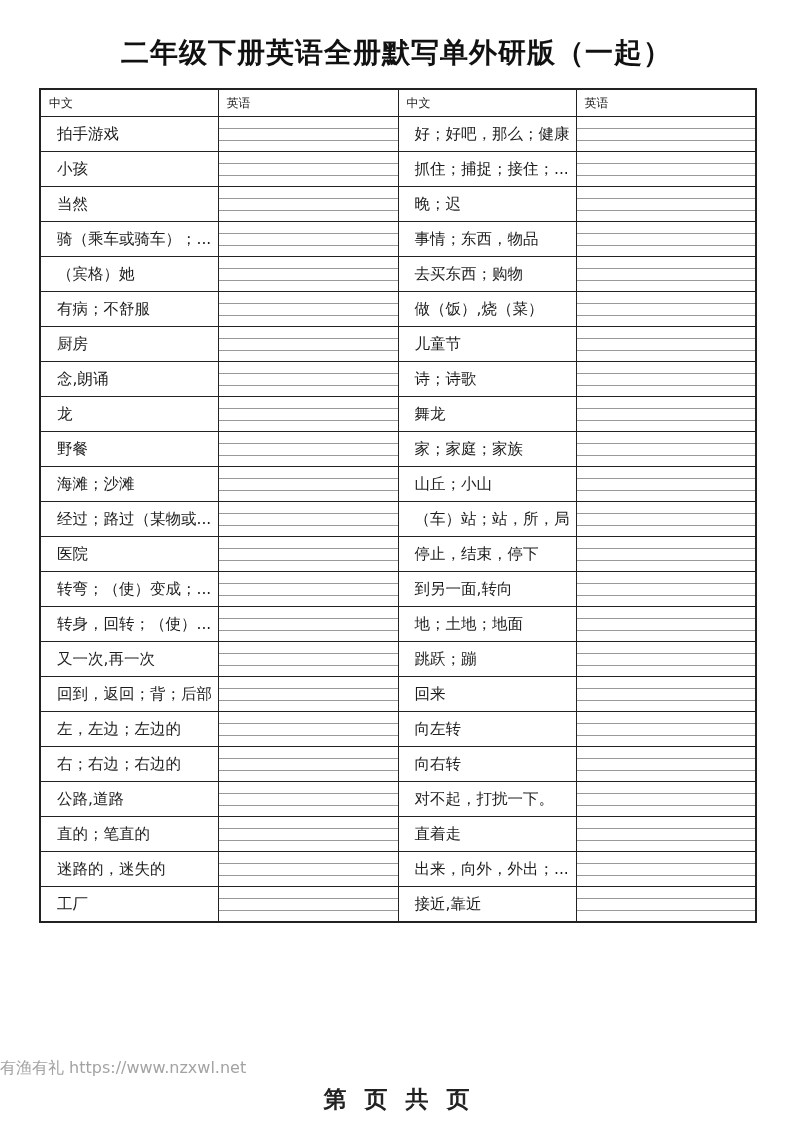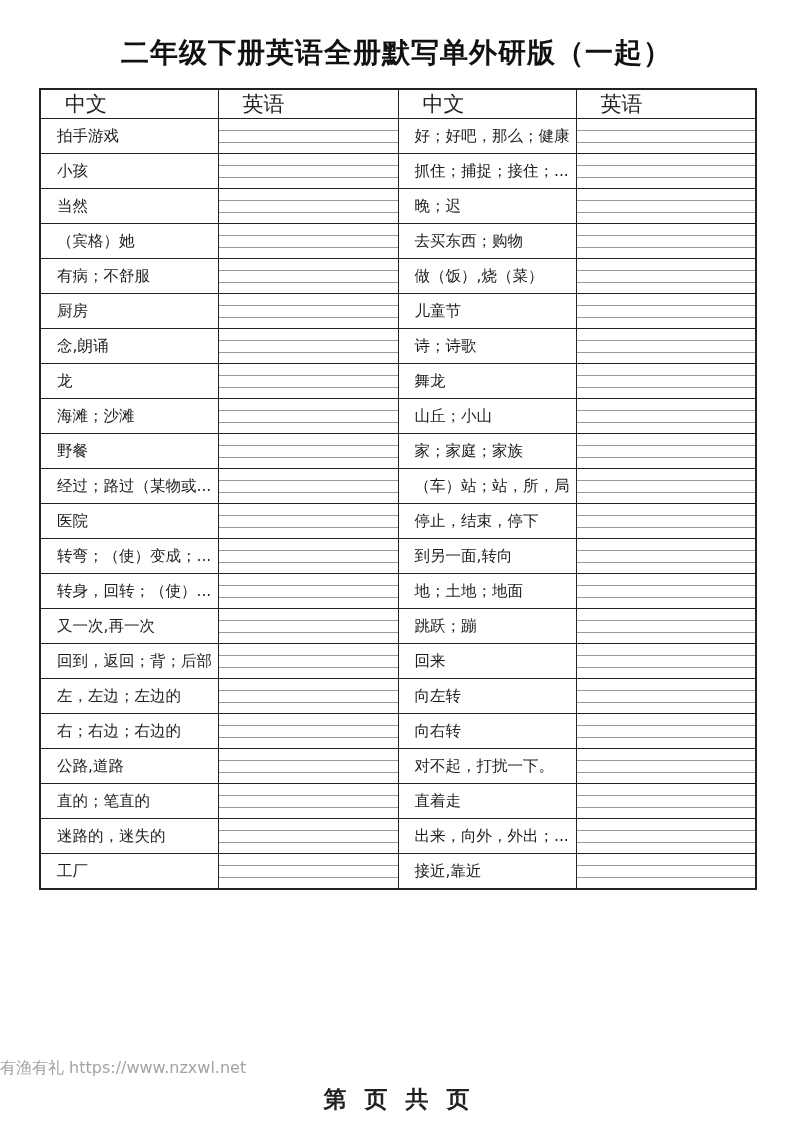--- a/index.html
+++ b/index.html
@@ -42,22 +42,22 @@
   table.vocab th,
   table.vocab td {
     border: 1px solid #222222;
     overflow: hidden;
     white-space: nowrap;
   }
   table.vocab th {
     height: 26px;
     font-weight: normal;
     text-align: left;
-    padding: 0 24px;
-    font-size: 21px;
+    padding: 0 8px;
+    font-size: 12px;
     color: #222222;
   }
   td.cn {
     height: 34px;
     padding: 0 16px;
     font-size: 15.5px;
     color: #1c1c1c;
     text-align: left;
     vertical-align: middle;
   }
@@ -150,20 +150,32 @@
             <div class="gline g1"></div>
             <div class="gline g2"></div>
           </td>
           <td class="cn">晚；迟</td>
           <td class="en">
             <div class="gline g1"></div>
             <div class="gline g2"></div>
           </td>
         </tr>
         <tr>
+          <td class="cn">骑（乘车或骑车）；...</td>
+          <td class="en">
+            <div class="gline g1"></div>
+            <div class="gline g2"></div>
+          </td>
+          <td class="cn">事情；东西，物品</td>
+          <td class="en">
+            <div class="gline g1"></div>
+            <div class="gline g2"></div>
+          </td>
+        </tr>
+        <tr>
           <td class="cn">（宾格）她</td>
           <td class="en">
             <div class="gline g1"></div>
             <div class="gline g2"></div>
           </td>
           <td class="cn">去买东西；购物</td>
           <td class="en">
             <div class="gline g1"></div>
             <div class="gline g2"></div>
           </td>
@@ -210,38 +222,38 @@
             <div class="gline g1"></div>
             <div class="gline g2"></div>
           </td>
           <td class="cn">舞龙</td>
           <td class="en">
             <div class="gline g1"></div>
             <div class="gline g2"></div>
           </td>
         </tr>
         <tr>
+          <td class="cn">野餐</td>
+          <td class="en">
+            <div class="gline g1"></div>
+            <div class="gline g2"></div>
+          </td>
+          <td class="cn">家；家庭；家族</td>
+          <td class="en">
+            <div class="gline g1"></div>
+            <div class="gline g2"></div>
+          </td>
+        </tr>
+        <tr>
           <td class="cn">海滩；沙滩</td>
           <td class="en">
             <div class="gline g1"></div>
             <div class="gline g2"></div>
           </td>
           <td class="cn">山丘；小山</td>
-          <td class="en">
-            <div class="gline g1"></div>
-            <div class="gline g2"></div>
-          </td>
-        </tr>
-        <tr>
-          <td class="cn">野餐</td>
-          <td class="en">
-            <div class="gline g1"></div>
-            <div class="gline g2"></div>
-          </td>
-          <td class="cn">家；家庭；家族</td>
           <td class="en">
             <div class="gline g1"></div>
             <div class="gline g2"></div>
           </td>
         </tr>
         <tr>
           <td class="cn">经过；路过（某物或...</td>
           <td class="en">
             <div class="gline g1"></div>
             <div class="gline g2"></div>

